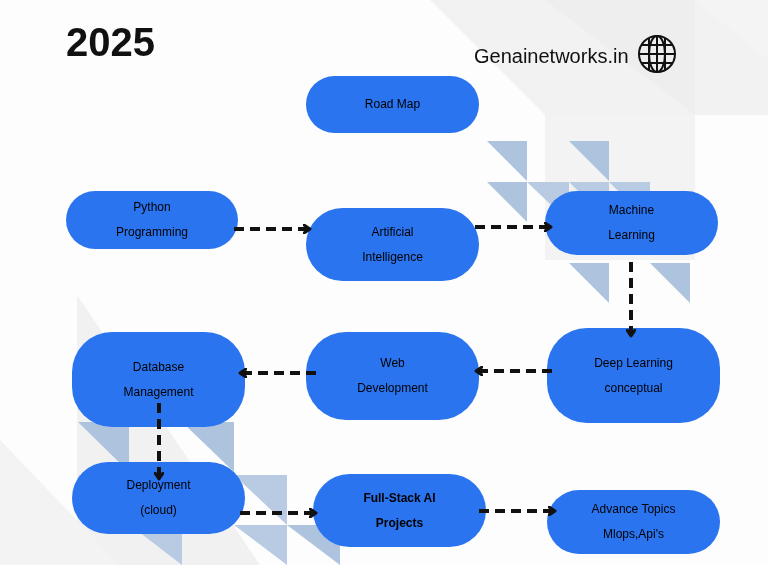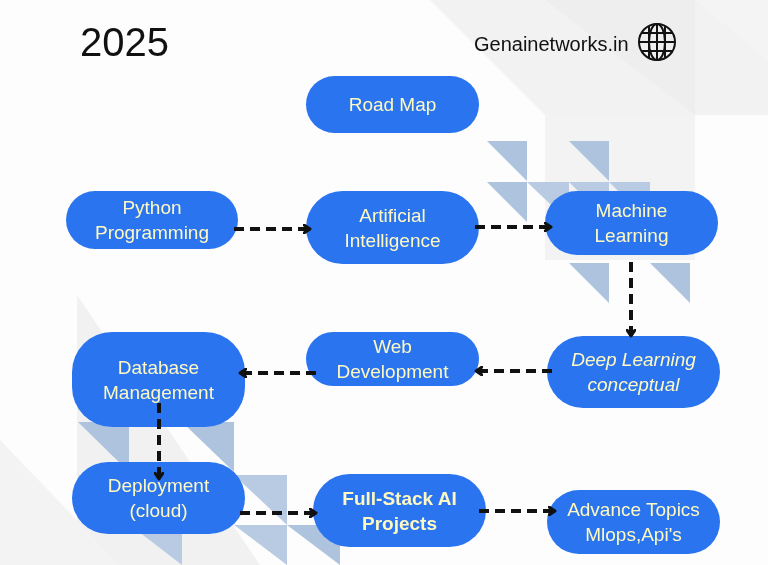--- a/index.html
+++ b/index.html
@@ -3,37 +3,37 @@
 <meta charset="utf-8">
 <style>
   html, body { margin: 0; padding: 0; }
   body {
     width: 768px; height: 565px; overflow: hidden;
     background: #fdfdfd; position: relative;
     font-family: "Liberation Sans", sans-serif;
   }
   .bg { position: absolute; left: 0; top: 0; width: 768px; height: 565px; }
   .title {
-    position: absolute; left: 80px; top: 20px;
-    font-size: 40px; font-weight: normal; color: #111;
+    position: absolute; left: 66px; top: 20px;
+    font-size: 40px; font-weight: bold; color: #111;
     letter-spacing: 0px;
   }
   .brand {
-    position: absolute; left: 474px; top: 27px; height: 34px;
+    position: absolute; left: 474px; top: 39px; height: 34px;
     display: flex; align-items: center; gap: 8px;
   }
   .brand-text { font-size: 20px; color: #111; }
   .node {
     position: absolute;
     background: #2a74f0;
-    color: #fef9c3;
+    color: #000000;
     border-radius: 40px;
     display: flex; align-items: center; justify-content: center;
     text-align: center;
-    font-size: 19px; line-height: 25px;
+    font-size: 12px; line-height: 25px;
     white-space: pre-line;
   }
   .arrows { position: absolute; left: 0; top: 0; width: 768px; height: 565px; pointer-events: none; }
 </style>
 </head>
 <body>
 
 <svg class="bg" viewBox="0 0 768 565">
 
   <polygon points="430,0 768,0 768,115 545,115" fill="#f2f2f2"></polygon>
@@ -78,28 +78,28 @@
         <line x1="28" y1="4" x2="28" y2="36"></line>
       </g>
     </svg>
   </span>
 </div>
 
 <div class="node" style="left:306px; top:76px; width:173px; height:57px;">Road Map</div>
 
 <div class="node" style="left:66px; top:191px; width:172px; height:58px;">Python
 Programming</div>
-<div class="node" style="left:306px; top:191px; width:173px; height:73px;">Artificial
+<div class="node" style="left:306px; top:208px; width:173px; height:73px;">Artificial
 Intelligence</div>
 <div class="node" style="left:545px; top:191px; width:173px; height:64px;">Machine
 Learning</div>
 
-<div class="node" style="left:547px; top:336px; width:173px; height:72px;font-style:italic;">Deep Learning
+<div class="node" style="left:547px; top:328px; width:173px; height:95px;">Deep Learning
 conceptual</div>
-<div class="node" style="left:306px; top:332px; width:173px; height:54px;">Web
+<div class="node" style="left:306px; top:332px; width:173px; height:88px;">Web
 Development</div>
 <div class="node" style="left:72px; top:332px; width:173px; height:95px;">Database
 Management</div>
 
 <div class="node" style="left:72px; top:462px; width:173px; height:72px;">Deployment
 (cloud)</div>
 <div class="node" style="left:313px; top:474px; width:173px; height:73px;font-weight:bold;">Full-Stack AI
 Projects</div>
 <div class="node" style="left:547px; top:490px; width:173px; height:64px;">Advance Topics
 Mlops,Api's</div>

